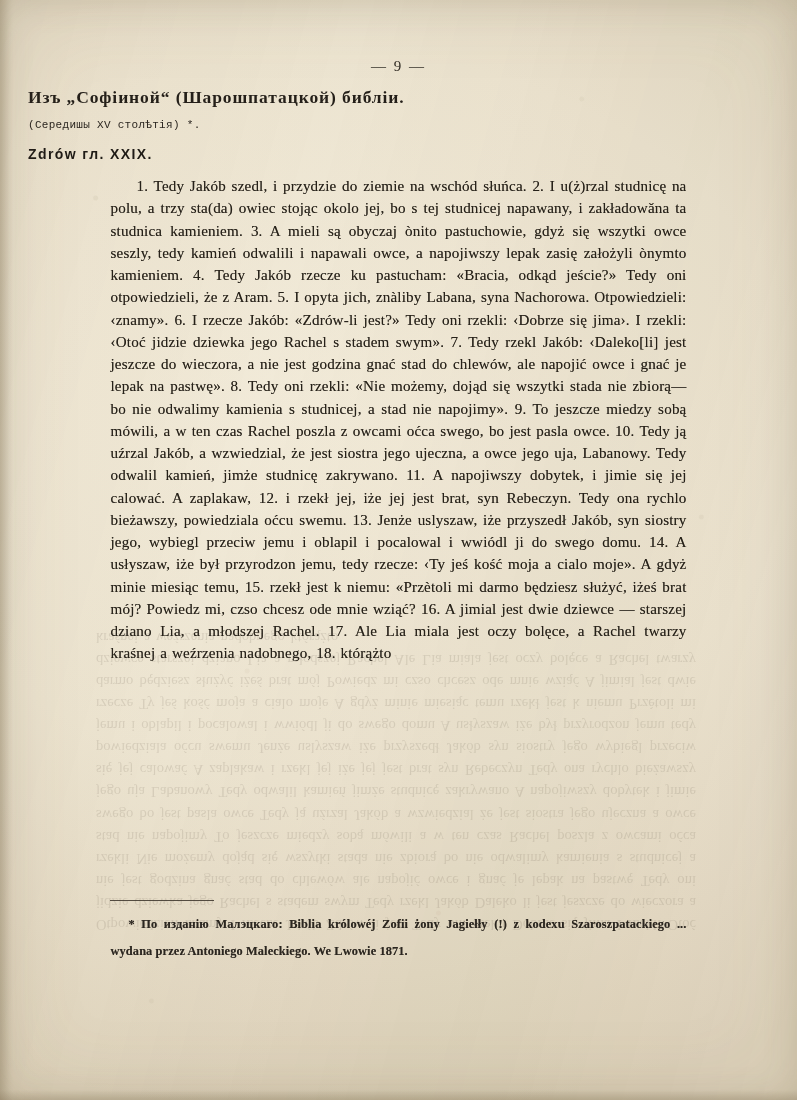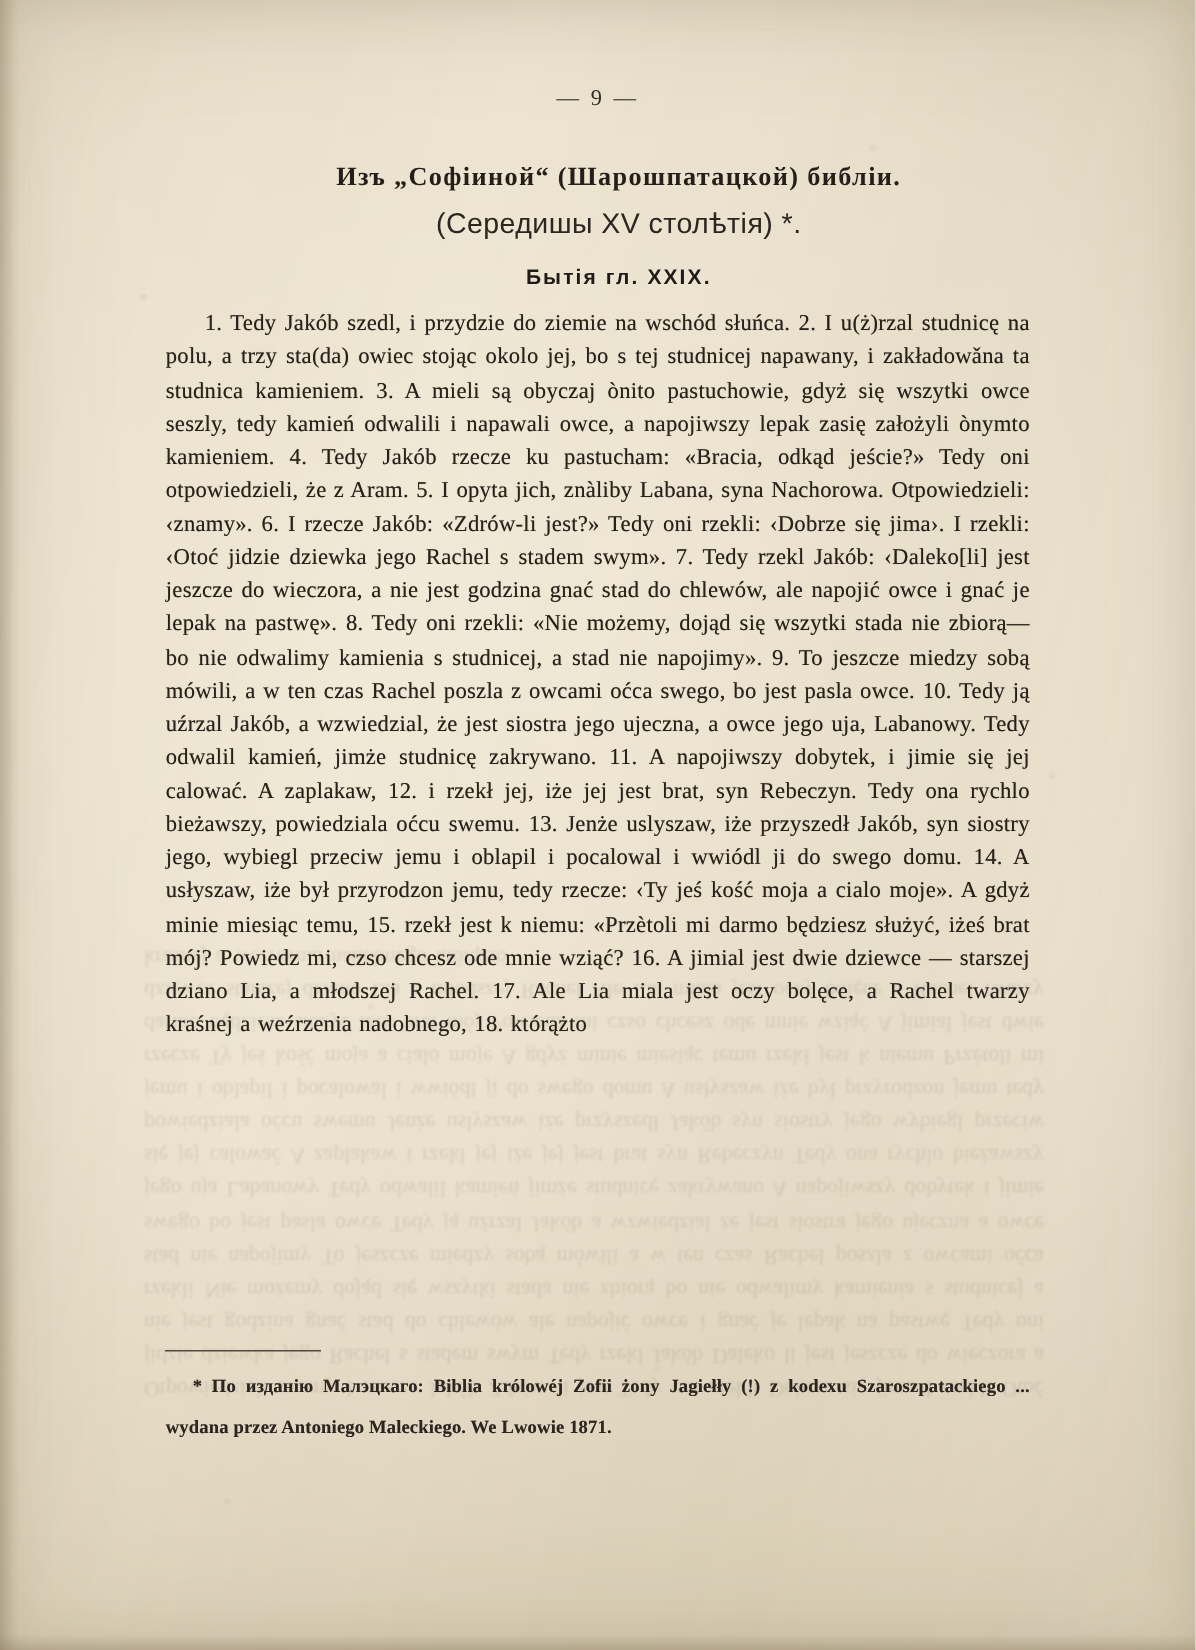--- a/index.html
+++ b/index.html
@@ -91,37 +91,36 @@
   .folio {
     text-align: center;
     margin-top: 58px;
     font-size: 15px;
     letter-spacing: 2px;
     color: #322d25;
     font-family: "Liberation Serif", serif;
   }
 
   .title-block {
-    margin-top: 32px;
-    text-align: center;
+    margin-top: 12px;
     padding-left: 28px;
   }
   .work-title {
     font-size: 17.5px;
     font-weight: bold;
     letter-spacing: .9px;
     color: #241f19;
     font-family: "Liberation Serif", serif;
   }
   .work-subtitle {
     margin-top: 11px;
-    font-size: 19px;
+    font-size: 11px;
     color: #2b2620;
     letter-spacing: .3px;
-    font-family: Liberation Sans, sans-serif;
+    font-family: Liberation Mono, monospace;
   }
   .chapter-head {
     margin-top: 15px;
     font-size: 14px;
     font-weight: bold;
     letter-spacing: 1.4px;
     color: #1f1b16;
     font-family: "Liberation Sans", sans-serif;
   }
 
@@ -174,21 +173,21 @@
 
   <div class="bleed-through">Otpowiedzieli znamy I rzecze Jakób Zdrów li jest Tedy oni rzekli Dobrze się jima I rzekli Otoć jidzie dziewka jego Rachel s stadem swym Tedy rzekl Jakób Daleko li jest jeszcze do wieczora a nie jest godzina gnać stad do chlewów ale napojić owce i gnać je lepak na pastwę Tedy oni rzekli Nie możemy dojąd się wszytki stada nie zbiorą bo nie odwalimy kamienia s studnicej a stad nie napojimy To jeszcze miedzy sobą mówili a w ten czas Rachel poszla z owcami oćca swego bo jest pasla owce Tedy ją uźrzal Jakób a wzwiedzial że jest siostra jego ujeczna a owce jego uja Labanowy Tedy odwalil kamień jimże studnicę zakrywano A napojiwszy dobytek i jimie się jej calować A zaplakaw i rzekl jej iże jej jest brat syn Rebeczyn Tedy ona rychlo bieżawszy powiedziala oćcu swemu Jenże uslyszaw iże przyszedł Jakób syn siostry jego wybiegl przeciw jemu i oblapil i pocalowal i wwiódl ji do swego domu A usłyszaw iże był przyrodzon jemu tedy rzecze Ty jeś kość moja a cialo moje A gdyż minie miesiąc temu rzekł jest k niemu Przètoli mi darmo będziesz służyć iżeś brat mój Powiedz mi czso chcesz ode mnie wziąć A jimial jest dwie dziewce starszej dziano Lia a młodszej Rachel Ale Lia miala jest oczy bolęce a Rachel twarzy kraśnej a weźrzenia nadobnego którążto</div>
 
   <div class="content">
 
     <div class="folio">— 9 —</div>
 
     <div class="title-block">
       <div class="work-title">Изъ „Софіиной“ (Шарошпатацкой) библіи.</div>
       <div class="work-subtitle">(Середишы XV столѣтія) *.</div>
-      <div class="chapter-head">Бытія гл. XXIX.</div>
+      <div class="chapter-head">Zdrów гл. XXIX.</div>
     </div>
 
     <div class="verses"><span class="lead-indent"></span><span>1. Tedy Jakób szedl, i przydzie do ziemie na wschód słuńca. 2. I u(ż)rzal studnicę na polu, a trzy sta(da) owiec stojąc okolo jej, bo s tej studnicej napawany, i zakładowǎna ta studnica kamieniem. 3. A mieli są obyczaj ònito pastuchowie, gdyż się wszytki owce seszly, tedy kamień odwalili i napawali owce, a napojiwszy lepak zasię założyli ònymto kamieniem. 4. Tedy Jakób rzecze ku pastucham: «Bracia, odkąd jeście?» Tedy oni otpowiedzieli, że z Aram. 5. I opyta jich, znàliby Labana, syna Nachorowa. Otpowiedzieli: ‹znamy». 6. I rzecze Jakób: «Zdrów-li jest?» Tedy oni rzekli: ‹Dobrze się jima›. I rzekli: ‹Otoć jidzie dziewka jego Rachel s stadem swym». 7. Tedy rzekl Jakób: ‹Daleko[li] jest jeszcze do wieczora, a nie jest godzina gnać stad do chlewów, ale napojić owce i gnać je lepak na pastwę». 8. Tedy oni rzekli: «Nie możemy, dojąd się wszytki stada nie zbiorą—bo nie odwalimy kamienia s studnicej, a stad nie napojimy». 9. To jeszcze miedzy sobą mówili, a w ten czas Rachel poszla z owcami oćca swego, bo jest pasla owce. 10. Tedy ją uźrzal Jakób, a wzwiedzial, że jest siostra jego ujeczna, a owce jego uja, Labanowy. Tedy odwalil kamień, jimże studnicę zakrywano. 11. A napojiwszy dobytek, i jimie się jej calować. A zaplakaw, 12. i rzekł jej, iże jej jest brat, syn Rebeczyn. Tedy ona rychlo bieżawszy, powiedziala oćcu swemu. 13. Jenże uslyszaw, iże przyszedł Jakób, syn siostry jego, wybiegl przeciw jemu i oblapil i pocalowal i wwiódl ji do swego domu. 14. A usłyszaw, iże był przyrodzon jemu, tedy rzecze: ‹Ty jeś kość moja a cialo moje». A gdyż minie miesiąc temu, 15. rzekł jest k niemu: «Przètoli mi darmo będziesz służyć, iżeś brat mój? Powiedz mi, czso chcesz ode mnie wziąć? 16. A jimial jest dwie dziewce — starszej dziano Lia, a młodszej Rachel. 17. Ale Lia miala jest oczy bolęce, a Rachel twarzy kraśnej a weźrzenia nadobnego, 18. którążto</span></div>
 
   </div>
 
   <div class="footnote-zone">
     <div class="footnote-rule"></div>
     <div class="footnote"><span class="fn-indent"></span><span class="fn-marker">*</span> <span>По изданію Малэцкаго: Biblia królowéj Zofii żony Jagiełły (!) z kodexu Szaroszpatackiego ... wydana przez Antoniego Maleckiego. We Lwowie 1871.</span></div>
   </div>

